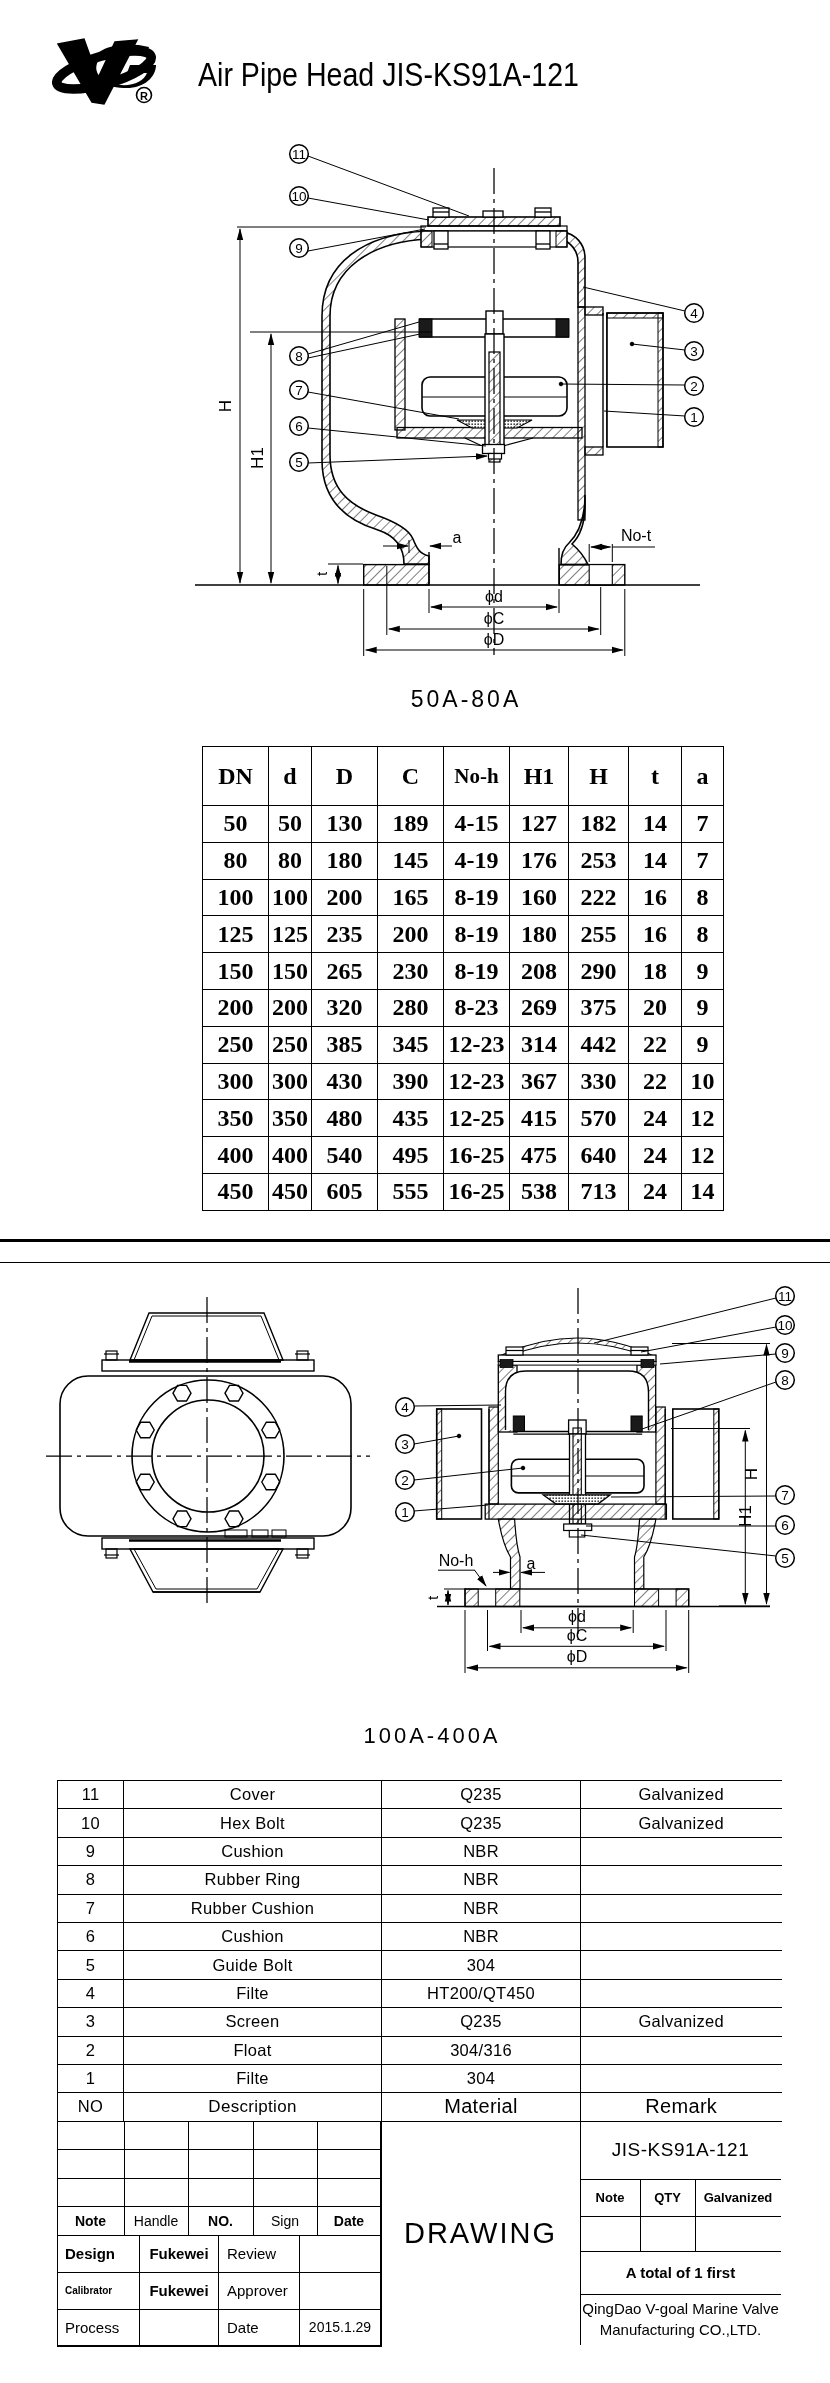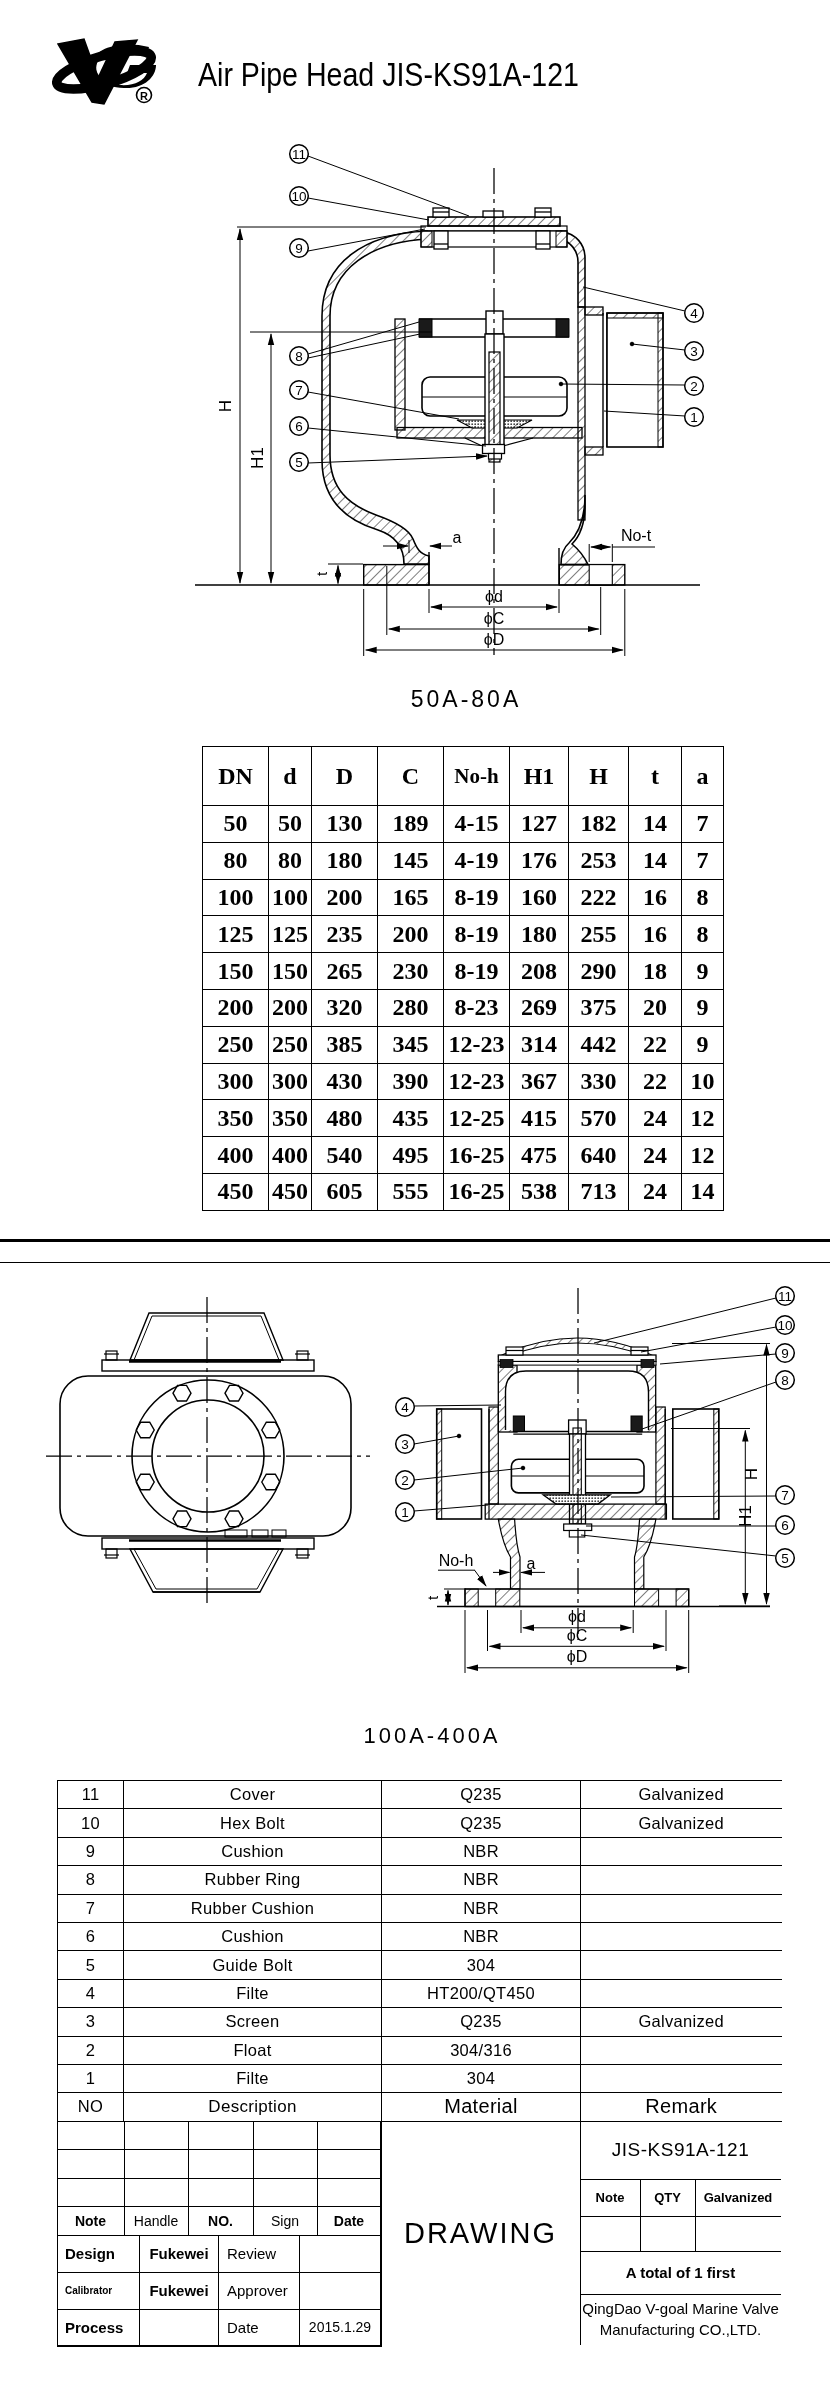--- a/index.html
+++ b/index.html
@@ -772,21 +772,21 @@
   <div class="ct" style="left:317px;top:2206px;width:64px;height:29px;font-size:14px;font-weight:bold">Date</div>
 
   <div class="ct" style="left:65px;top:2235px;height:37px;font-size:15px;font-weight:bold">Design</div>
   <div class="ct" style="left:139px;top:2235px;width:80px;height:37px;font-size:15px;font-weight:bold">Fukewei</div>
   <div class="ct" style="left:227px;top:2235px;height:37px;font-size:15px">Review</div>
 
   <div class="ct" style="left:65px;top:2272px;height:37px;font-size:10px;font-weight:bold">Calibrator</div>
   <div class="ct" style="left:139px;top:2272px;width:80px;height:37px;font-size:15px;font-weight:bold">Fukewei</div>
   <div class="ct" style="left:227px;top:2272px;height:37px;font-size:15px">Approver</div>
 
-  <div class="ct" style="left:65px;top:2308.7px;height:37px;font-size:15px;font-weight:bold">Process</div>
+  <div class="ct" style="left:65px;top:2308.7px;height:37px;font-size:15px;font-weight:normal">Process</div>
   <div class="ct" style="left:227px;top:2308.7px;height:37px;font-size:15px">Date</div>
   <div class="ct" style="left:299px;top:2308.7px;width:82px;height:37px;font-size:14px">2015.1.29</div>
 
   <div class="ct" style="left:381px;top:2120.8px;width:199px;height:225px;font-size:29px;letter-spacing:2px">DRAWING</div>
 
   <div class="ct" style="left:580px;top:2120.8px;width:201px;height:58px;font-size:19px;letter-spacing:0.5px">JIS-KS91A-121</div>
 
   <div class="ct" style="left:580px;top:2178.9px;width:60px;height:37px;font-size:13px;font-weight:bold">Note</div>
   <div class="ct" style="left:640px;top:2178.9px;width:55px;height:37px;font-size:13px;font-weight:bold">QTY</div>
   <div class="ct" style="left:695px;top:2178.9px;width:86px;height:37px;font-size:13px;font-weight:bold">Galvanized</div>

